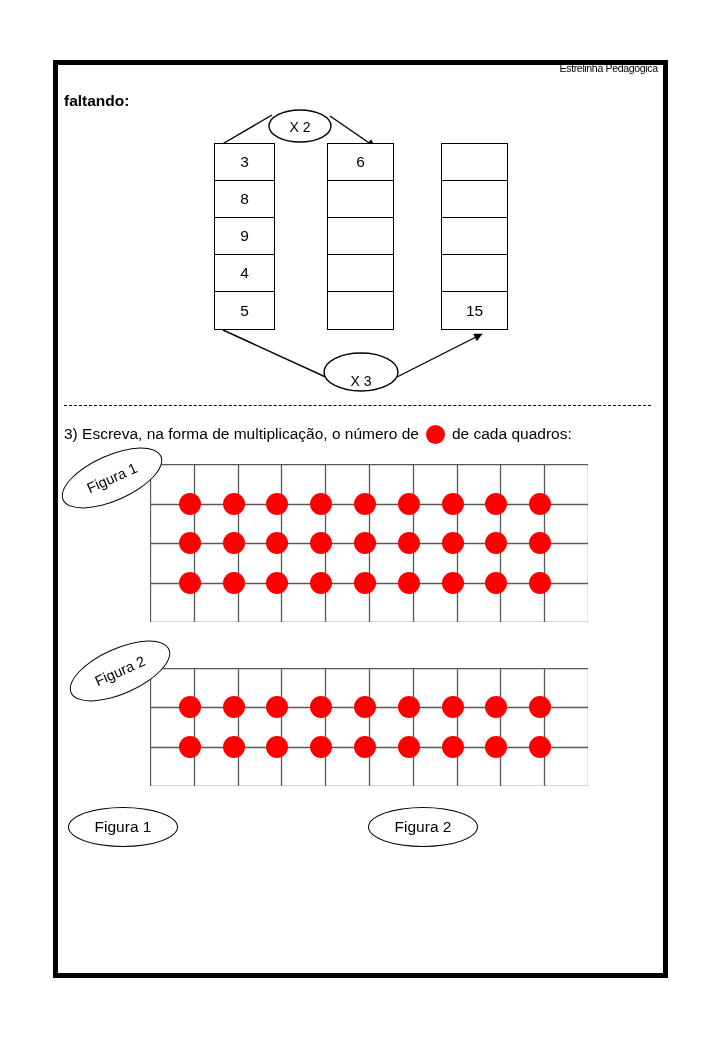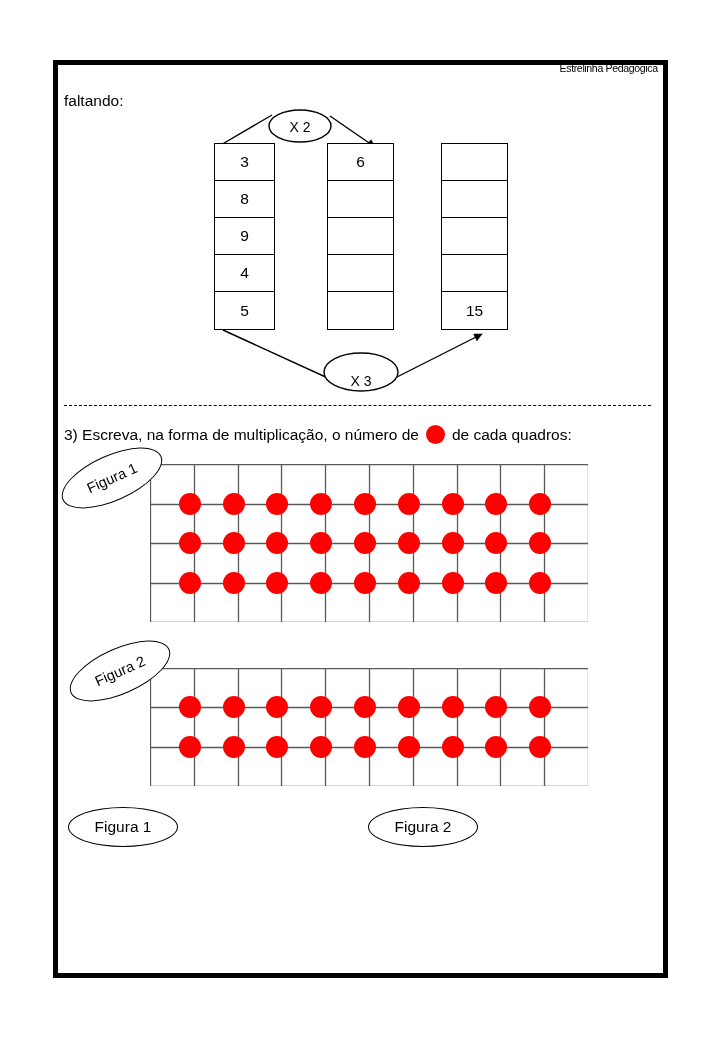--- a/index.html
+++ b/index.html
@@ -48,20 +48,21 @@
     left: 64px;
     top: 84px;
     width: 590px;
     font-size: 15.5px;
     line-height: 34px;
     text-align: justify;
     text-justify: inter-word;
   }
   .q2-text .l2 {
     display: block;
+    font-weight: bold;
   }
   
   .col {
     position: absolute;
     border: 1.4px solid #000;
     box-sizing: border-box;
     background: #fff;
   }
   .cell {
     height: 37px;
@@ -105,21 +106,21 @@
     border-top: 1.6px dashed #000;
   }
   
   .q3-text {
     position: absolute;
     left: 64px;
     top: 425px;
     font-size: 15.5px;
     white-space: nowrap;
     display: flex;
-    align-items: center;
+    align-items: flex-start;
   }
   .inline-dot {
     display: inline-block;
     width: 19px;
     height: 19px;
     border-radius: 50%;
     background: #fe0000;
     margin: 0 7px;
     vertical-align: middle;
   }

